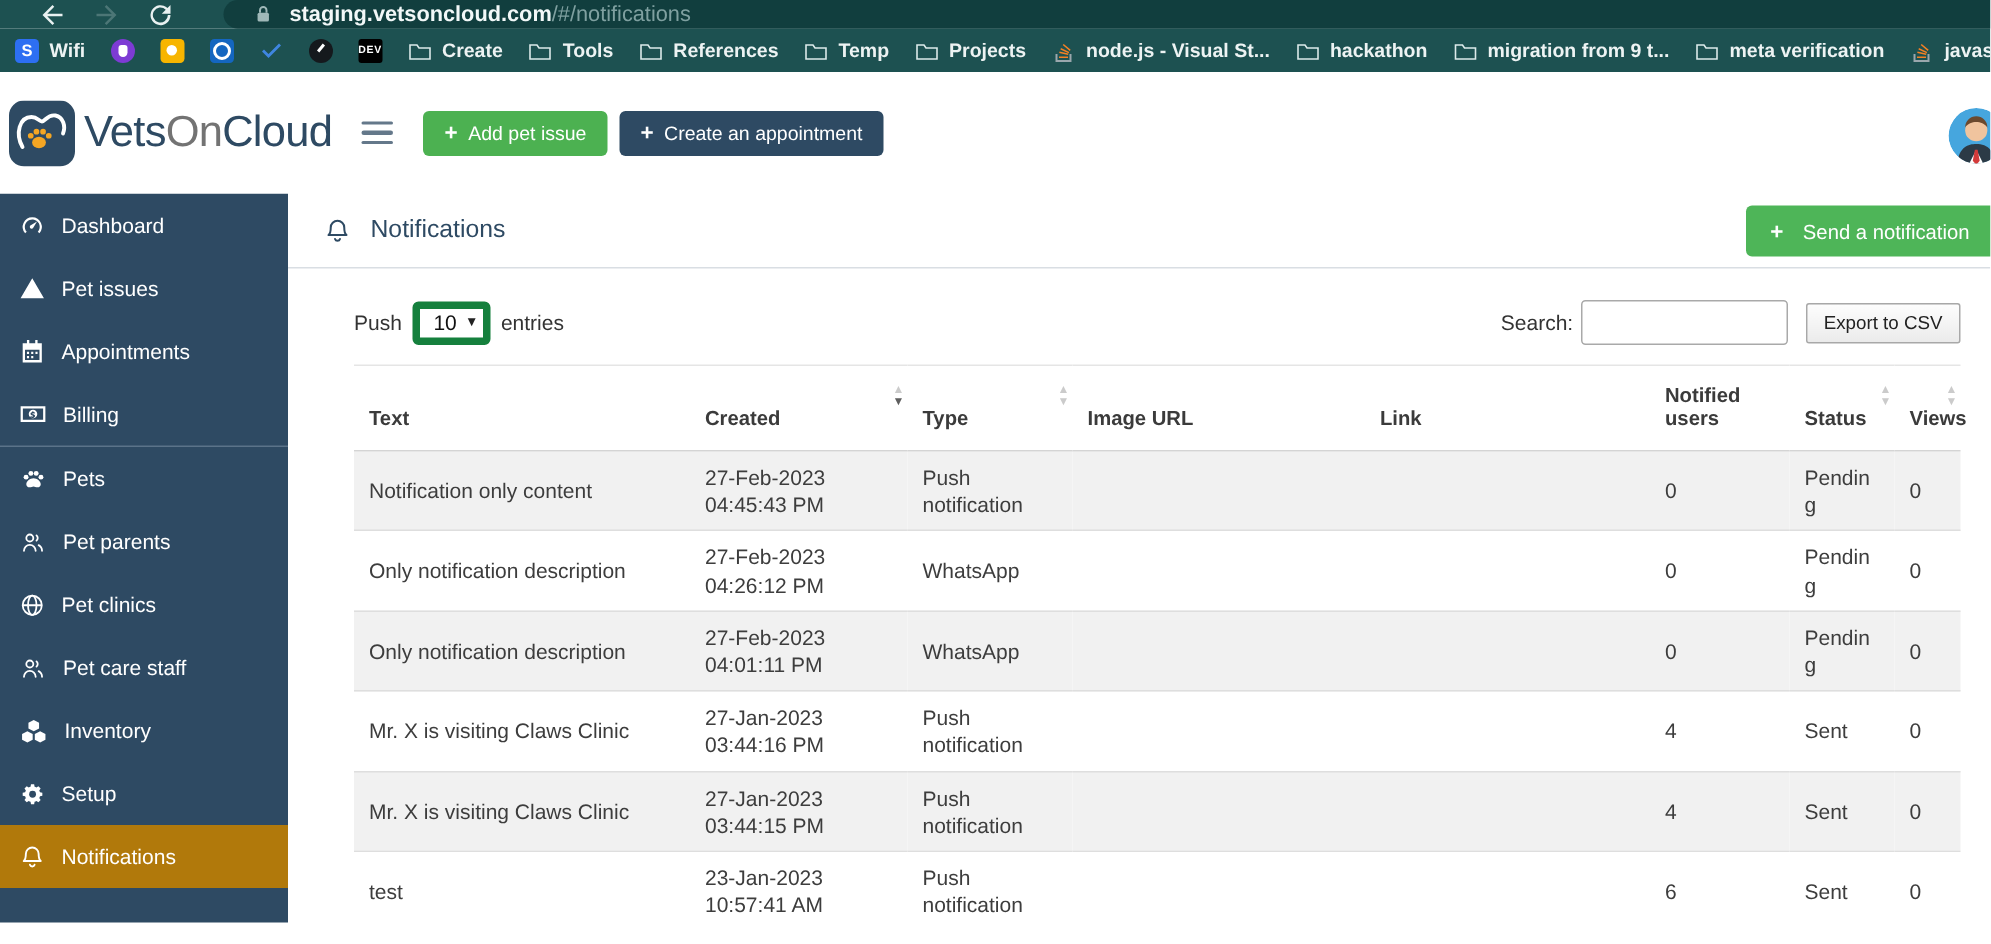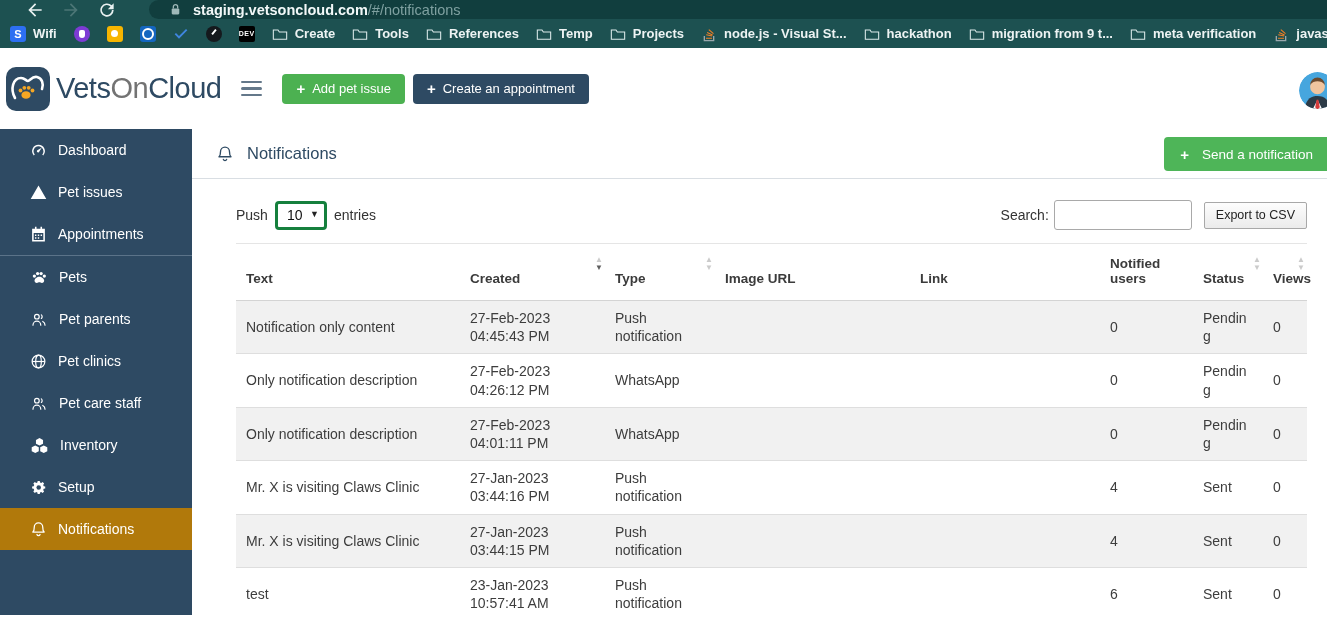--- a/index.html
+++ b/index.html
@@ -38,36 +38,36 @@
   .btn { border:none; border-radius:4px; color:#fff; font-size:13px; font-family:inherit; cursor:pointer;
          display:inline-flex; align-items:center; gap:7px; height:30px; padding:0 14px; }
   .btn .plus { font-size:15px; font-weight:700; line-height:1; }
   .btn-green { background:#4cb151; margin-left:20px; }
   .btn-navy  { background:#2e4a63; margin-left:8px; }
   .avatar { position:absolute; top:24px; right:-9px; width:37px; height:37px; border-radius:50%; overflow:hidden; cursor:pointer; }
 
   
   .app-body { display:flex; height:486px; }
   .sidebar { width:192px; flex:none; background:#2e4a63; color:#fff; }
-  .side-item { height:42px; display:flex; align-items:center; gap:11px; padding-left:30px; font-size:14px; cursor:pointer; }
+  .side-item { height:42px; display:flex; align-items:center; gap:11px; padding-left:13px; font-size:14px; cursor:pointer; }
   .side-item svg { flex:none; }
   .side-item.active { background:#b1790b; }
   .side-divider { border-top:1px solid #5b7389; }
 
   .main { flex:1; position:relative; min-width:0; }
   .page-head { height:50px; display:flex; align-items:center; gap:13px; padding-left:24px;
                border-bottom:1px solid #d9dee3; position:relative; }
   .page-title { font-size:16.5px; color:#2e4a63; font-weight:500; }
   .btn-send { position:absolute; right:-10px; top:8px; height:34px; background:#4eb558; padding:0 24px 0 16px;
               font-size:13.5px; gap:13px; }
 
   .content { padding:21px 20px 0 44px; }
   .controls { display:flex; align-items:center; font-size:14px; color:#333; margin-bottom:13px; }
   .select-wrap { position:relative; margin:0 7px; }
-  .select-box { width:52px; height:29px; border:3px solid #15803d; border-radius:4px; background:#fff;
+  .select-box { width:52px; height:29px; border:5px solid #15803d; border-radius:4px; background:#fff;
                 font-size:14px; color:#111; display:flex; align-items:center; padding-left:9px; cursor:pointer; }
   .spacer { flex:1; }
   .search-label { margin-right:5px; }
   .search-input { width:138px; height:30px; border:1px solid #a9a9a9; border-radius:3px; font-size:14px;
                   padding:0 6px; font-family:inherit; }
   .btn-export { margin-left:12px; height:27px; padding:0 11px; border:1px solid #a8a8a8; border-radius:2px;
                 background:linear-gradient(#fdfdfd,#ebebeb); font-size:12.5px; color:#222; cursor:pointer;
                 font-family:inherit; }
 
   table { width:100%; border-collapse:collapse; table-layout:fixed; }
@@ -243,20 +243,26 @@
             <path fill="#fff" d="M12 2L1 21h22L12 2zm1.1 14.5h-2.2v2h2.2v-2zm0-7.5h-2.2v5.5h2.2V9z"></path>
           </svg>
         <span>Pet issues</span>
       </div>
       <div class="side-item">
         <svg width="17" height="17" viewBox="0 0 24 24">
             <path fill="#fff" d="M7 1h2.2v3H7V1zm7.8 0H17v3h-2.2V1zM3 4h18v18H3V4zm2.2 6v9.8h13.6V10H5.2z"></path>
             <path fill="#fff" d="M7 12h2v2H7zm4 0h2v2h-2zm4 0h2v2h-2zM7 16h2v2H7zm4 0h2v2h-2z"></path>
           </svg>
         <span>Appointments</span>
+      </div>
+      <div class="side-item">
+        <svg width="18" height="16" viewBox="0 0 24 20">
+            <path fill="#fff" d="M1 3h22v14H1V3zm2 2v10h18V5H3zm9 1.2a3.8 3.8 0 1 1 0 7.6 3.8 3.8 0 0 1 0-7.6zm.5 1.6h-1.4v.6c-.8.2-1.3.7-1.3 1.4 0 .9.7 1.2 1.6 1.5.6.2.8.3.8.6 0 .3-.3.4-.7.4-.5 0-1-.2-1.5-.5l-.4 1.1c.4.3.9.5 1.5.5v.6h1.4v-.7c.8-.2 1.3-.8 1.3-1.5 0-.8-.6-1.2-1.5-1.5-.7-.2-.9-.3-.9-.6 0-.2.2-.4.6-.4.5 0 1 .2 1.3.4l.4-1.1c-.4-.2-.8-.4-1.2-.4v-.4z"></path>
+          </svg>
+        <span>Billing</span>
       </div>
       <div class="side-divider"></div>
       <div class="side-item">
         <svg width="18" height="17" viewBox="0 0 24 24">
             <g fill="#fff">
               <circle cx="5.5" cy="10" r="2.3"></circle>
               <circle cx="10" cy="6.5" r="2.3"></circle>
               <circle cx="15" cy="6.5" r="2.3"></circle>
               <circle cx="19.5" cy="10" r="2.3"></circle>
               <path d="M12.5 11c3.2 0 6.8 2.8 6.8 5.6 0 1.7-1.3 3-3.2 3-1.5 0-2.4-.8-3.6-.8s-2.1.8-3.6.8c-1.9 0-3.2-1.3-3.2-3 0-2.8 3.6-5.6 6.8-5.6z"></path>

